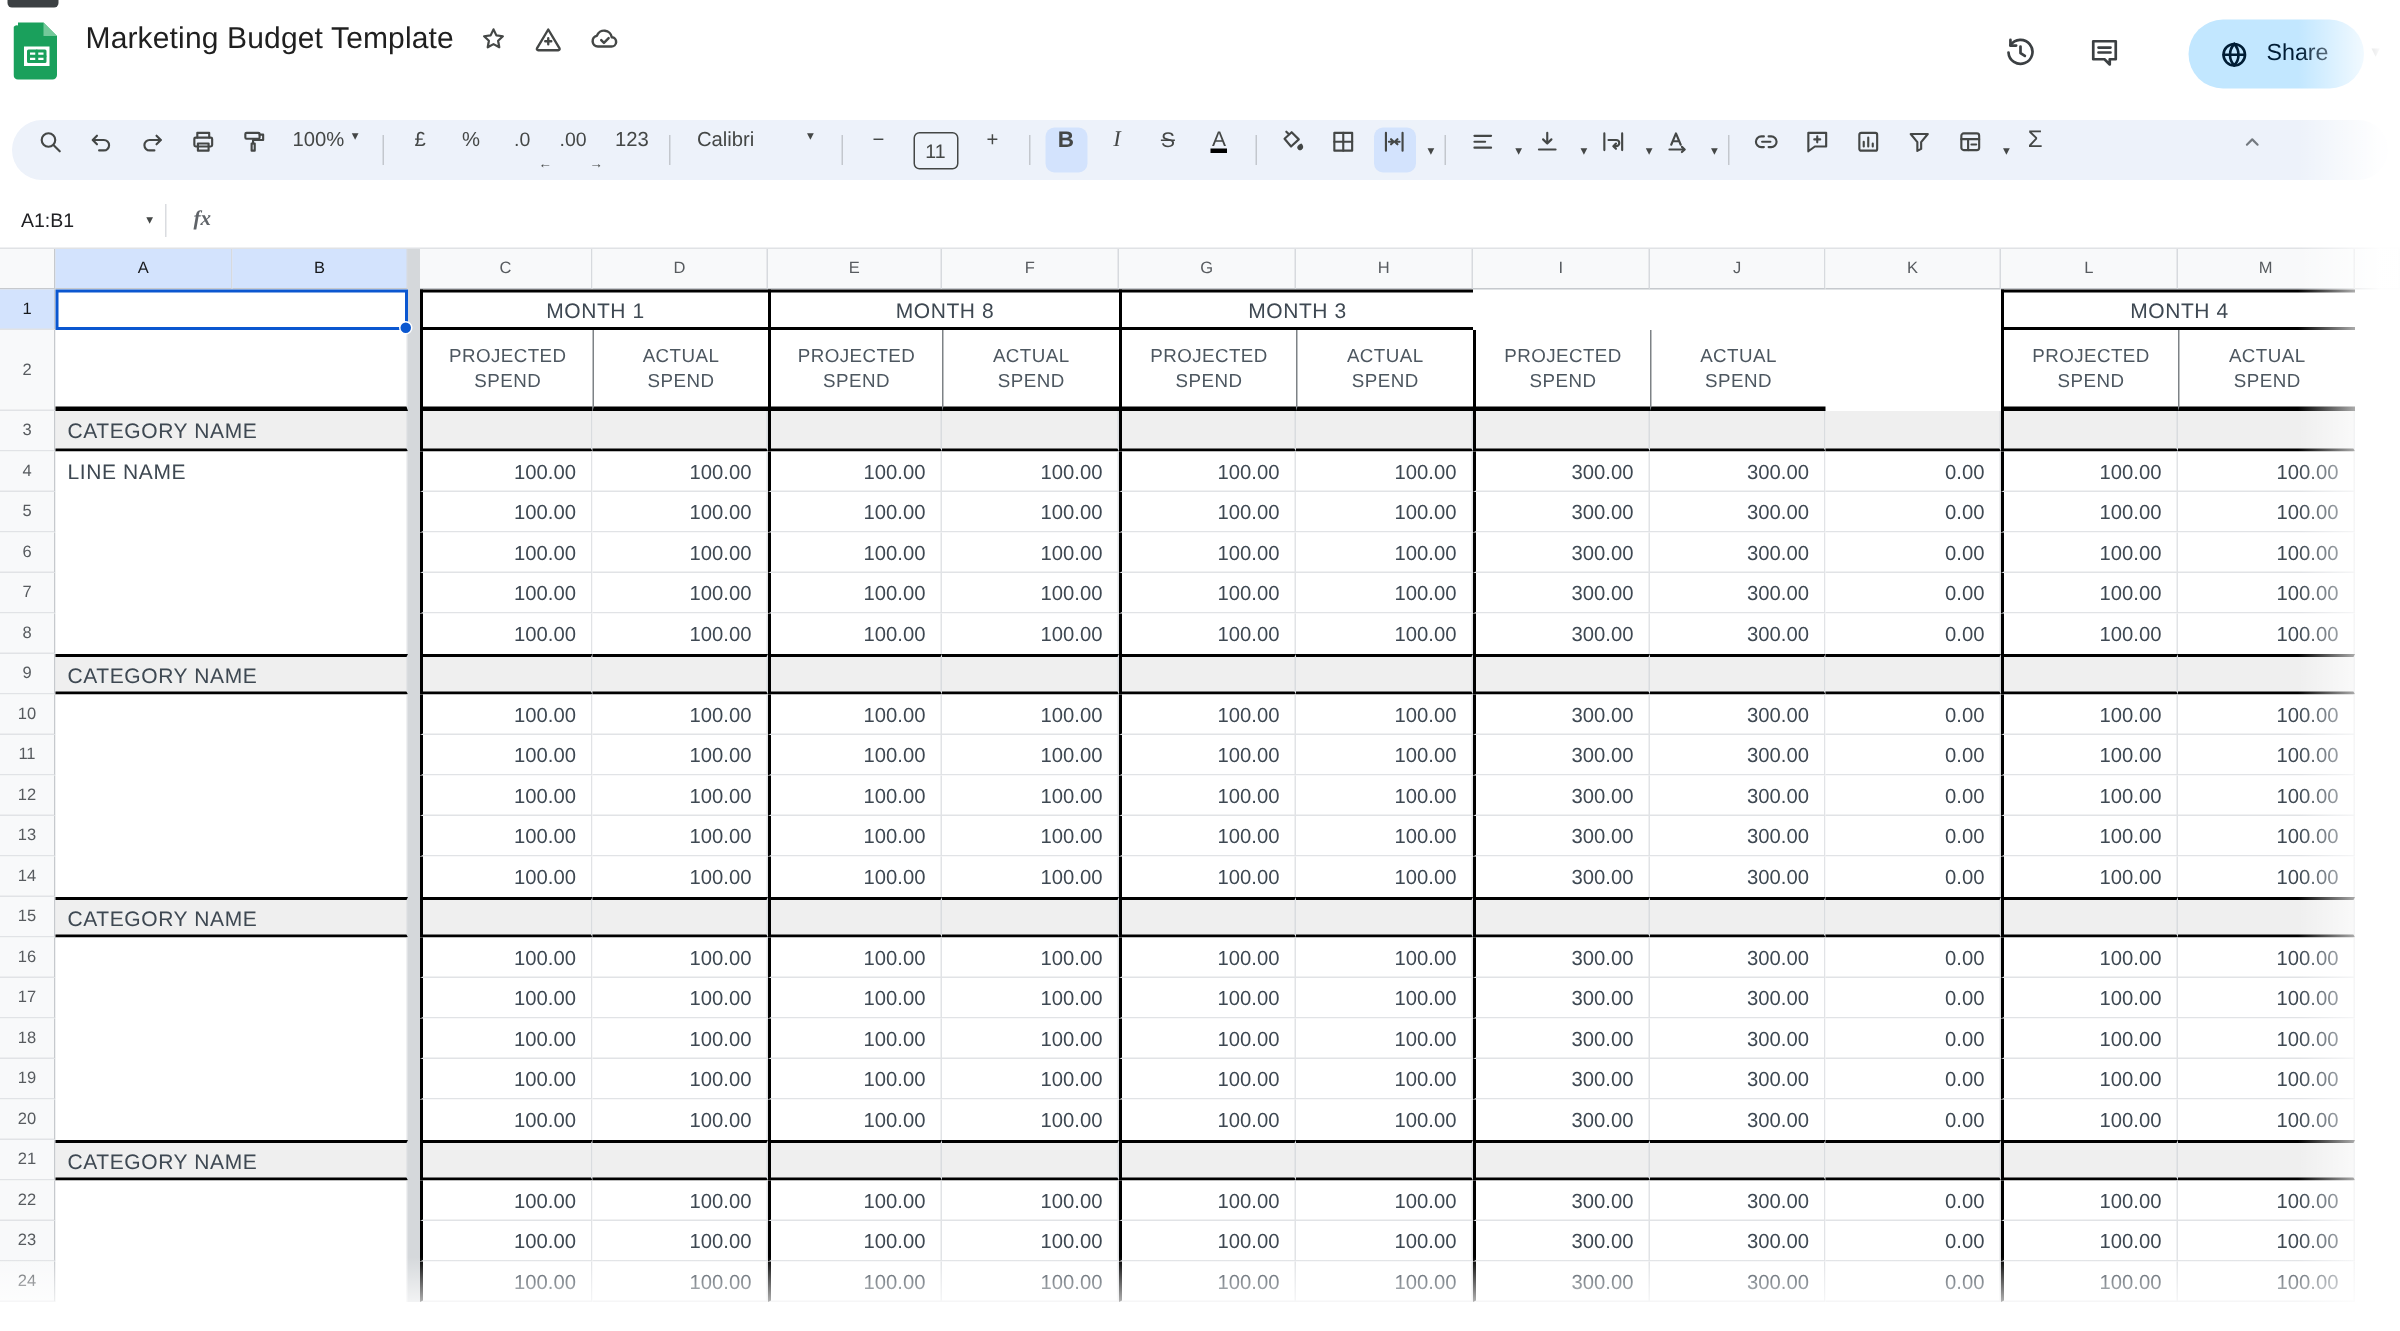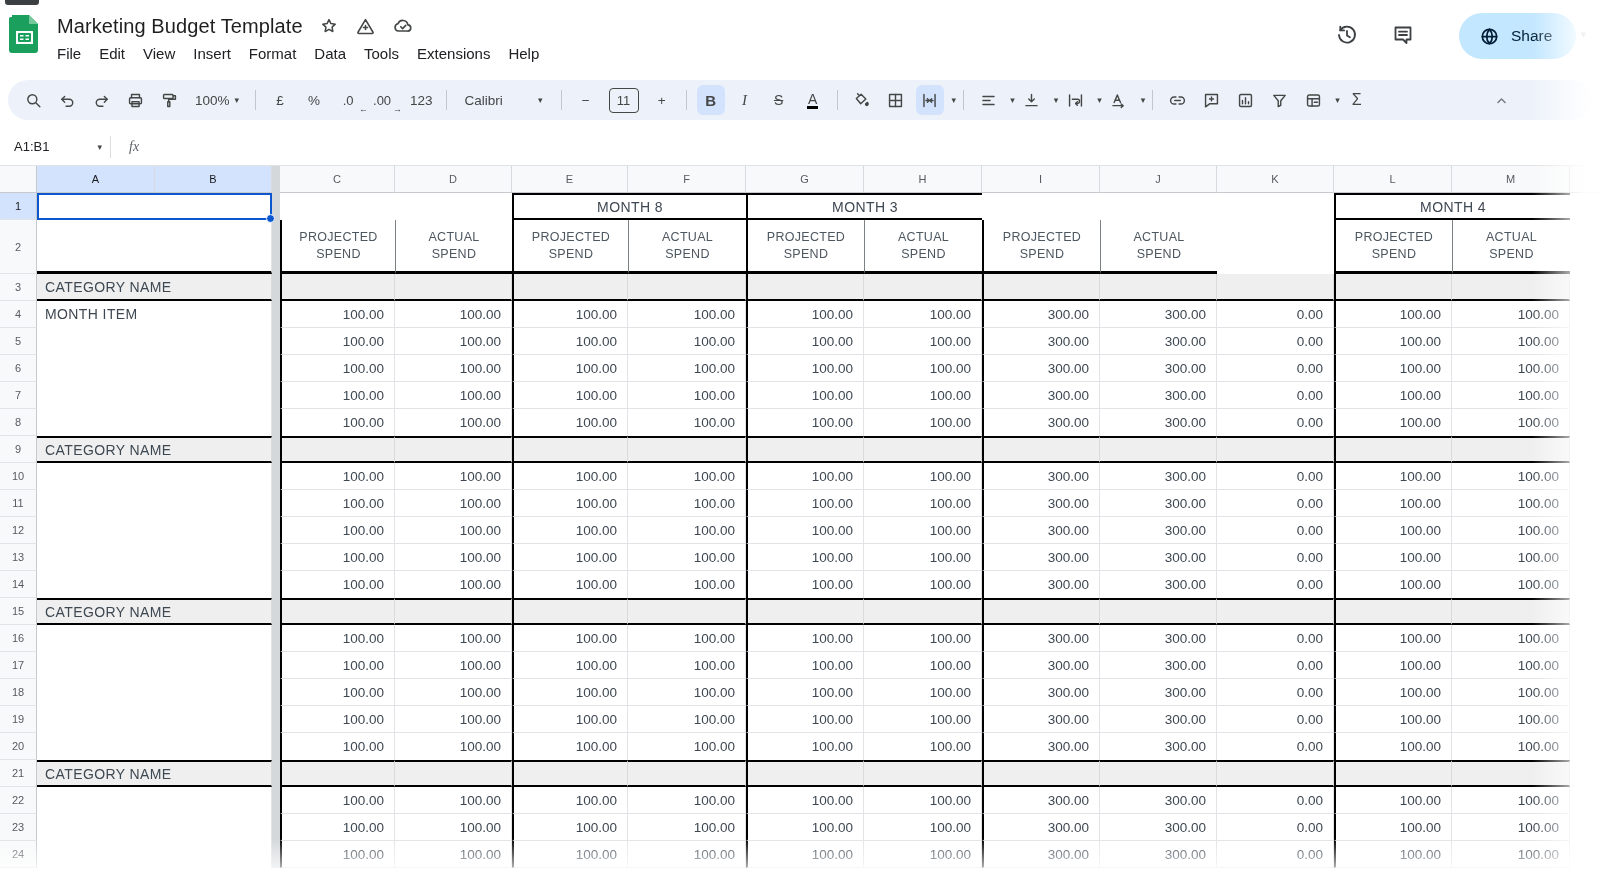--- a/index.html
+++ b/index.html
@@ -19,21 +19,21 @@
   .menu-item{font-size:15px;color:#202124;padding:3px 9px;border-radius:5px;cursor:default;white-space:nowrap;}
   .top-actions .iconbtn{position:absolute;top:20px;width:30px;height:30px;color:#3c4043;display:flex;align-items:center;justify-content:center;}
   .share-pill{position:absolute;left:1459px;top:13px;height:46px;background:#c2e7ff;border-radius:24px;
               display:flex;align-items:center;gap:11px;padding:0 24px 0 20px;color:#001d35;}
   .share-label{font-size:15.5px;font-weight:500;}
   .share-caret{position:absolute;left:1581px;top:28px;font-size:11px;color:#5f6368;}
 
   
   .toolbar{position:absolute;top:80px;left:8px;width:1584px;height:40px;background:#edf2fa;border-radius:21px;
            display:flex;align-items:center;padding:0 8px;box-sizing:border-box;color:#444746;}
-  .tb{height:30px;min-width:28px;display:flex;align-items:center;justify-content:center;border-radius:6px;
+  .tb{height:30px;min-width:28px;display:flex;align-items:flex-start;justify-content:center;border-radius:6px;
       margin:0 3px;font-size:13.5px;color:#444746;background:transparent;border:none;padding:0 3px;position:relative;}
   .tb svg{width:19px;height:19px;}
   .tb.active{background:#d3e3fd;}
   .sep{width:1px;height:20px;background:#c3c7cd;margin:0 7px;flex:0 0 1px;}
   .caret{font-size:9px;margin-left:5px;color:#444746;}
   .zoomsel{padding:0 6px;}
   .fontsel{width:78px;justify-content:space-between;padding:0 8px;}
   .sizebox{width:28px;height:23px;border:1px solid #444746;border-radius:4px;display:flex;align-items:center;
            justify-content:center;font-size:13px;margin:0 6px;background:#edf2fa;}
   .glyph-b{font-weight:bold;font-size:15px;}
@@ -43,21 +43,21 @@
   .glyph-sum{font-size:16px;}
   .num-fmt{font-size:13px;position:relative;}
   .num-fmt .mini{position:absolute;bottom:1px;right:-6px;font-size:9px;}
   .collapse-btn{position:absolute;left:1476px;top:5px;}
 
   
   .fbar{position:absolute;top:128px;left:0;width:1600px;height:37px;background:#fff;display:flex;align-items:center;}
   .namebox{width:96px;display:flex;align-items:center;padding-left:14px;font-size:13px;color:#202124;}
   .namebox .caret{margin-left:auto;margin-right:8px;}
   .fbar-sep{width:1px;height:22px;background:#dadce0;}
-  .fx{font-style:italic;font-family:"Liberation Serif",serif;color:#5f6368;font-size:14px;margin-left:18px;}
+  .fx{font-style:italic;font-family:"Liberation Serif",serif;color:#5f6368;font-size:14px;margin-left:18px;font-weight:bold;}
   .fbar-input{flex:1;height:100%;}
 
   
   #grid{position:absolute;top:165px;left:0;width:1600px;height:702px;display:grid;background:#fff;
         border-top:1px solid #e0e2e5;
         grid-template-columns:37px 118px 117px 8px 115px 117px 116px 118px 118px 118px 118px 117px 117px 118px 118px 30px;
         grid-template-rows:27px 27px 54px repeat(22,27px);
         color:#3e4852;}
   .c{position:relative;box-sizing:border-box;display:flex;align-items:center;}
   .corner{background:#f8f9fa;border-right:1px solid #c6c9cd;border-bottom:1px solid #c6c9cd;}
@@ -122,31 +122,20 @@
             <path d="M12 10.8 v4.6 M9.7 13.1 h4.6"></path>
           </svg>
       </span>
       <span class="doc-icon">
         <svg width="22" height="22" viewBox="0 0 24 24">
             <path d="M7.2 17.5 h9.6 a3.4 3.4 0 0 0 .5 -6.8 A5.6 5.6 0 0 0 6.5 9.6 A4 4 0 0 0 7.2 17.5 z"></path>
             <path d="M9.6 12.8 l2 2 3.4-3.4"></path>
           </svg>
       </span>
     </div>
-    <nav class="menubar">
-        <span class="menu-item">File</span>
-        <span class="menu-item">Edit</span>
-        <span class="menu-item">View</span>
-        <span class="menu-item">Insert</span>
-        <span class="menu-item">Format</span>
-        <span class="menu-item">Data</span>
-        <span class="menu-item">Tools</span>
-        <span class="menu-item">Extensions</span>
-        <span class="menu-item">Help</span>
-      </nav>
   </div>
 
   <div class="top-actions">
     <span class="iconbtn" style="left:1332px">
       <svg width="24" height="24" viewBox="0 0 24 24">
           <path d="M5.3 7.2 A8 8 0 1 1 4 12"></path>
           <path d="M5.3 3.6 v3.8 h3.8"></path>
           <path d="M12 8 v4.4 l2.9 1.9"></path>
         </svg>
     </span>
@@ -380,20 +369,21 @@
     <div class="c rowhdr" style="grid-area: 18 / 1;">17</div>
     <div class="c rowhdr" style="grid-area: 19 / 1;">18</div>
     <div class="c rowhdr" style="grid-area: 20 / 1;">19</div>
     <div class="c rowhdr" style="grid-area: 21 / 1;">20</div>
     <div class="c rowhdr" style="grid-area: 22 / 1;">21</div>
     <div class="c rowhdr" style="grid-area: 23 / 1;">22</div>
     <div class="c rowhdr" style="grid-area: 24 / 1;">23</div>
     <div class="c rowhdr" style="grid-area: 25 / 1;">24</div>
     <div class="c freeze-divider" style="grid-area: 1 / 4 / 26;"></div>
     <div class="c selcell" style="grid-area: 2 / 2 / auto / span 2;"></div>
+    <div class="c month cL" style="grid-area: 2 / 5 / auto / span 2;">MONTH 1</div>
     <div class="c month g" style="grid-area: 2 / 7 / auto / span 2;">MONTH 8</div>
     <div class="c month g" style="grid-area: 2 / 9 / auto / span 2;">MONTH 3</div>
     <div class="c month g" style="grid-area: 2 / 14 / auto / span 2;">MONTH 4</div>
     <div class="c blanklbl" style="grid-area: 3 / 2 / auto / span 2;"></div>
     <div class="c subh g cL" style="grid-area: 3 / 5;">PROJECTED
 SPEND</div>
     <div class="c subh" style="grid-area: 3 / 6;">ACTUAL
 SPEND</div>
     <div class="c subh g" style="grid-area: 3 / 7;">PROJECTED
 SPEND</div>
@@ -416,21 +406,21 @@
     <div class="c cat catv nt" style="grid-area: 4 / 6;"></div>
     <div class="c cat catv g nt" style="grid-area: 4 / 7;"></div>
     <div class="c cat catv nt" style="grid-area: 4 / 8;"></div>
     <div class="c cat catv g nt" style="grid-area: 4 / 9;"></div>
     <div class="c cat catv nt" style="grid-area: 4 / 10;"></div>
     <div class="c cat catv g nt" style="grid-area: 4 / 11;"></div>
     <div class="c cat catv nt" style="grid-area: 4 / 12;"></div>
     <div class="c cat catv nt" style="grid-area: 4 / 13;"></div>
     <div class="c cat catv g nt" style="grid-area: 4 / 14;"></div>
     <div class="c cat catv nt" style="grid-area: 4 / 15;"></div>
-    <div class="c linelbl" style="grid-area: 5 / 2 / span 5 / span 2;">MONTH ITEM</div>
+    <div class="c linelbl" style="grid-area: 5 / 2 / span 5 / span 2;">LINE NAME</div>
     <div class="c val g" style="grid-area: 5 / 5;">100.00</div>
     <div class="c val" style="grid-area: 5 / 6;">100.00</div>
     <div class="c val g" style="grid-area: 5 / 7;">100.00</div>
     <div class="c val" style="grid-area: 5 / 8;">100.00</div>
     <div class="c val g" style="grid-area: 5 / 9;">100.00</div>
     <div class="c val" style="grid-area: 5 / 10;">100.00</div>
     <div class="c val g" style="grid-area: 5 / 11;">300.00</div>
     <div class="c val" style="grid-area: 5 / 12;">300.00</div>
     <div class="c val" style="grid-area: 5 / 13;">0.00</div>
     <div class="c val g" style="grid-area: 5 / 14;">100.00</div>

